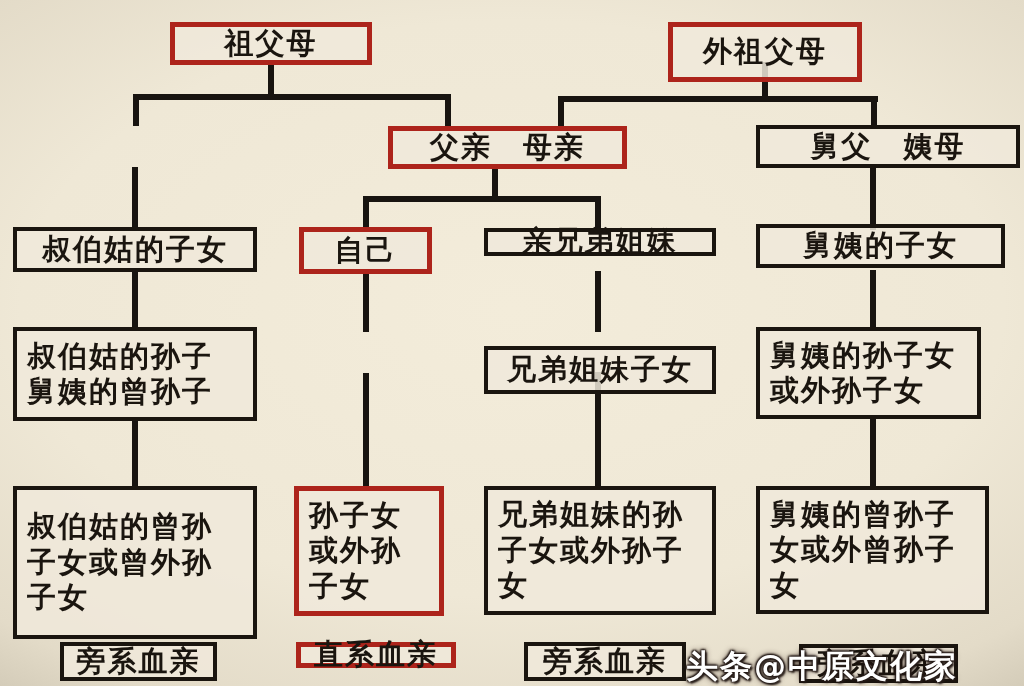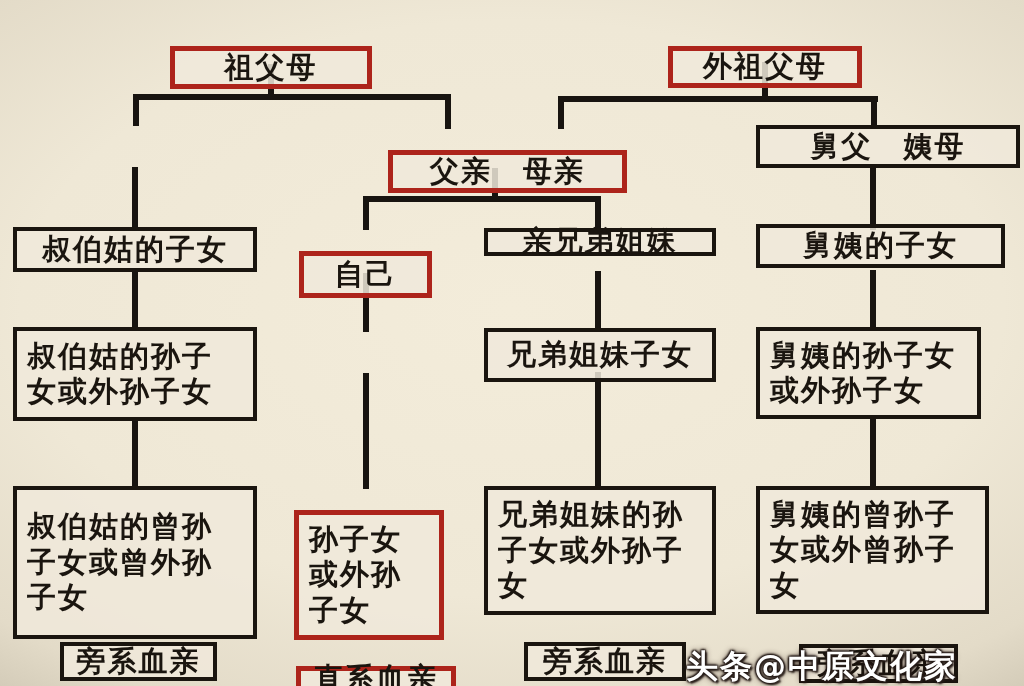--- a/index.html
+++ b/index.html
@@ -10,21 +10,21 @@
     background: radial-gradient(ellipse 120% 105% at 50% 45%,
       #f3ecda 0%, #efe8d6 40%, #e3dbc8 60%, #b8b09d 80%, #6b6453 94%, #4a4437 100%);
   }
   .line { position:absolute; background:#181410; }
   .box {
     position:absolute; border:4px solid #1a150f; background:rgba(240,233,218,0.85);
     display:flex; align-items:center; justify-content:center;
     color:#1a150f; font-weight:bold; white-space:pre-line;
     text-align:center; line-height:1.22; letter-spacing:2px; font-size:29px;
   }
-  .box.red { border:5px solid #ad241b;margin-top:24px; }
+  .box.red { border:5px solid #ad241b; }
   .box.ml { justify-content:flex-start; align-items:center; text-align:left; padding:4px 10px; }
   .footerlabel { font-size:29px; }
   .watermark {
     position:absolute; left:686px; top:645px; font-size:32px; font-weight:bold;
     color:#ffffff; letter-spacing:2px;
     text-shadow: 2px 2px 2px #241a16, -1px -1px 2px #241a16, 1px -1px 2px #241a16, -1px 1px 2px #241a16, 0 0 6px rgba(40,20,15,0.9);
   }
 </style>
 </head>
 <body>
@@ -54,33 +54,33 @@
   <div class="line" style="left:363px;top:373px;width:6px;height:116px"></div>
 
   <div class="line" style="left:595px;top:271px;width:6px;height:61px"></div>
   <div class="line" style="left:595px;top:372px;width:6px;height:117px"></div>
 
   <div class="line" style="left:870px;top:167px;width:6px;height:63px"></div>
   <div class="line" style="left:870px;top:270px;width:6px;height:60px"></div>
   <div class="line" style="left:870px;top:418px;width:6px;height:71px"></div>
 
   <div class="box red" style="left:170px;top:22px;width:202px;height:43px">祖父母</div>
-  <div class="box red" style="left:668px;top:22px;width:194px;height:42px">外祖父母</div>
+  <div class="box red" style="left:668px;top:22px;width:194px;height:60px">外祖父母</div>
 
   <div class="box red" style="left:388px;top:126px;width:239px;height:43px">父亲　母亲</div>
   <div class="box" style="left:756px;top:125px;width:264px;height:43px">舅父　姨母</div>
 
   <div class="box" style="left:13px;top:227px;width:244px;height:45px">叔伯姑的子女</div>
   <div class="box red" style="left:299px;top:227px;width:133px;height:47px">自己</div>
   <div class="box" style="left:484px;top:228px;width:232px;height:28px">亲兄弟姐妹</div>
   <div class="box" style="left:756px;top:224px;width:249px;height:44px">舅姨的子女</div>
 
   <div class="box ml" style="left:13px;top:327px;width:244px;height:94px">叔伯姑的孙子
-女或外孙子女</div>
-  <div class="box" style="left:484px;top:328px;width:232px;height:54px">兄弟姐妹子女</div>
+舅姨的曾孙子</div>
+  <div class="box" style="left:484px;top:346px;width:232px;height:48px">兄弟姐妹子女</div>
   <div class="box ml" style="left:756px;top:327px;width:225px;height:92px">舅姨的孙子女
 或外孙子女</div>
 
   <div class="box ml" style="left:13px;top:486px;width:244px;height:153px">叔伯姑的曾孙
 子女或曾外孙
 子女</div>
   <div class="box red ml" style="left:294px;top:486px;width:150px;height:130px">孙子女
 或外孙
 子女</div>
   <div class="box ml" style="left:484px;top:486px;width:232px;height:129px">兄弟姐妹的孙

